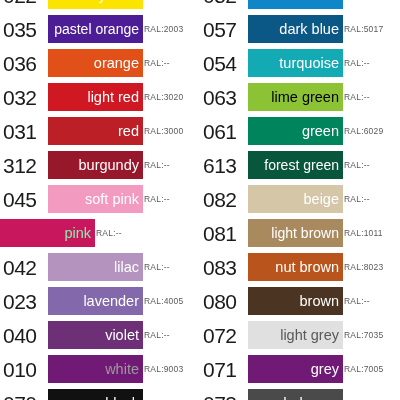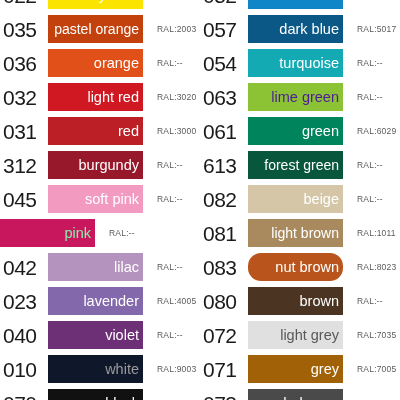--- a/index.html
+++ b/index.html
@@ -72,42 +72,42 @@
     color: #ffffff;
   }
 
   
   .swatch-name.wide {
     font-size: 14px;
   }
 
   .ral {
     flex: 0 0 auto;
-    padding-left: 14px;
+    padding-left: 1px;
     font-size: 8.5px;
     line-height: 1;
     color: #5a5a5a;
     white-space: nowrap;
     letter-spacing: 0.2px;
   }
 </style>
 </head>
 <body>
 
 <div id="chart">
   <div class="column left">
       <div class="row">
         <div class="code">022</div>
         <div class="swatch" style="background: rgb(251, 229, 0);">
           <span class="swatch-name" style="color: rgb(255, 255, 255);">yellow</span>
         </div>
       </div>
       <div class="row">
         <div class="code">035</div>
-        <div class="swatch" style="background: #c2410c;">
+        <div class="swatch" style="background: #4c1d95;">
           <span class="swatch-name wide" style="color: rgb(255, 255, 255);">pastel orange</span>
         </div>
         <div class="ral">RAL:2003</div>
       </div>
       <div class="row">
         <div class="code">036</div>
         <div class="swatch" style="background: rgb(226, 80, 26);">
           <span class="swatch-name" style="color: rgb(255, 255, 255);">orange</span>
         </div>
         <div class="ral">RAL:--</div>
@@ -162,21 +162,21 @@
       </div>
       <div class="row">
         <div class="code">040</div>
         <div class="swatch" style="background: rgb(109, 48, 119);">
           <span class="swatch-name" style="color: rgb(255, 255, 255);">violet</span>
         </div>
         <div class="ral">RAL:--</div>
       </div>
       <div class="row">
         <div class="code">010</div>
-        <div class="swatch" style="background: #0f172a;">
+        <div class="swatch" style="background: #701a75;">
           <span class="swatch-name" style="color: rgb(155, 155, 155);">white</span>
         </div>
         <div class="ral">RAL:9003</div>
       </div>
       <div class="row">
         <div class="code">070</div>
         <div class="swatch" style="background: rgb(17, 17, 17);">
           <span class="swatch-name" style="color: rgb(255, 255, 255);">black</span>
         </div>
         <div class="ral">RAL:9005</div>
@@ -199,21 +199,21 @@
       <div class="row">
         <div class="code">054</div>
         <div class="swatch" style="background: rgb(19, 170, 180);">
           <span class="swatch-name" style="color: rgb(255, 255, 255);">turquoise</span>
         </div>
         <div class="ral">RAL:--</div>
       </div>
       <div class="row">
         <div class="code">063</div>
         <div class="swatch" style="background: rgb(140, 195, 53);">
-          <span class="swatch-name" style="color: #4c1d95;">lime green</span>
+          <span class="swatch-name" style="color: #000000;">lime green</span>
         </div>
         <div class="ral">RAL:--</div>
       </div>
       <div class="row">
         <div class="code">061</div>
         <div class="swatch" style="background: rgb(0, 132, 91);">
           <span class="swatch-name" style="color: rgb(255, 255, 255);">green</span>
         </div>
         <div class="ral">RAL:6029</div>
       </div>
@@ -233,42 +233,42 @@
       </div>
       <div class="row">
         <div class="code">081</div>
         <div class="swatch" style="background: rgb(169, 138, 95);">
           <span class="swatch-name wide" style="color: rgb(255, 255, 255);">light brown</span>
         </div>
         <div class="ral">RAL:1011</div>
       </div>
       <div class="row">
         <div class="code">083</div>
-        <div class="swatch" style="background: rgb(185, 85, 28); border-radius: 13px;">
+        <div class="swatch" style="background: rgb(185, 85, 28);">
           <span class="swatch-name" style="color: rgb(255, 255, 255);">nut brown</span>
         </div>
         <div class="ral">RAL:8023</div>
       </div>
       <div class="row">
         <div class="code">080</div>
         <div class="swatch" style="background: rgb(75, 52, 33);">
           <span class="swatch-name" style="color: rgb(255, 255, 255);">brown</span>
         </div>
         <div class="ral">RAL:--</div>
       </div>
       <div class="row">
         <div class="code">072</div>
         <div class="swatch" style="background: rgb(224, 224, 224);">
           <span class="swatch-name" style="color: rgb(89, 89, 89);">light grey</span>
         </div>
         <div class="ral">RAL:7035</div>
       </div>
       <div class="row">
         <div class="code">071</div>
-        <div class="swatch" style="background: #a16207;">
+        <div class="swatch" style="background: #701a75;">
           <span class="swatch-name" style="color: rgb(255, 255, 255);">grey</span>
         </div>
         <div class="ral">RAL:7005</div>
       </div>
       <div class="row">
         <div class="code">073</div>
         <div class="swatch" style="background: rgb(74, 74, 74);">
           <span class="swatch-name" style="color: rgb(255, 255, 255);">dark grey</span>
         </div>
         <div class="ral">RAL:7043</div>

